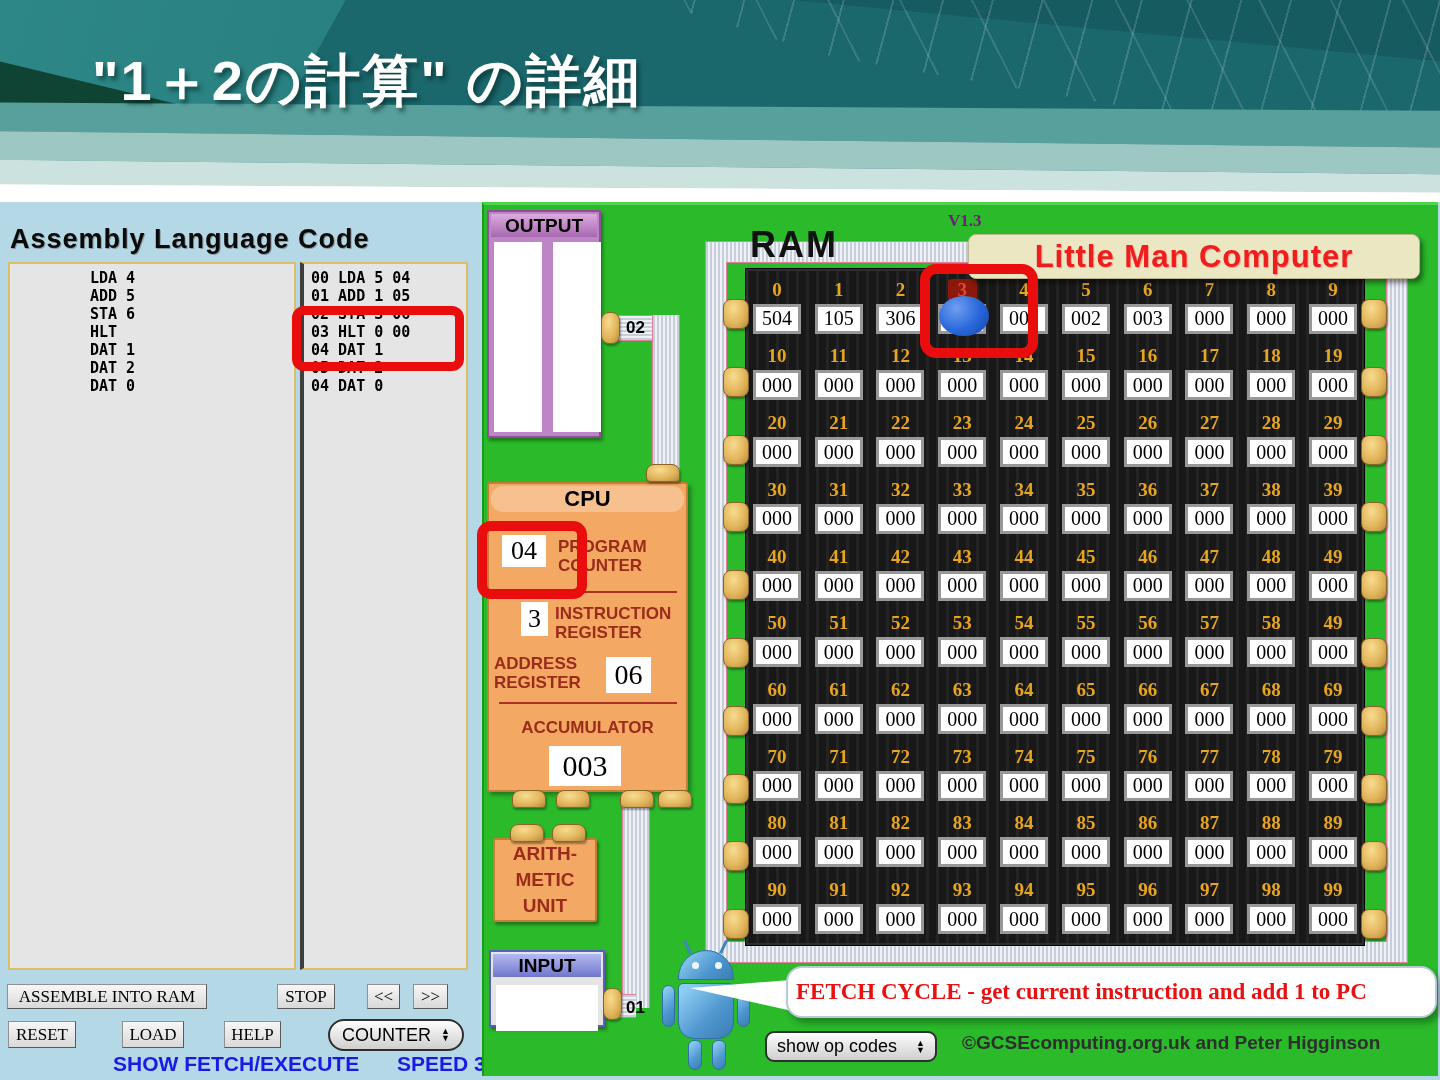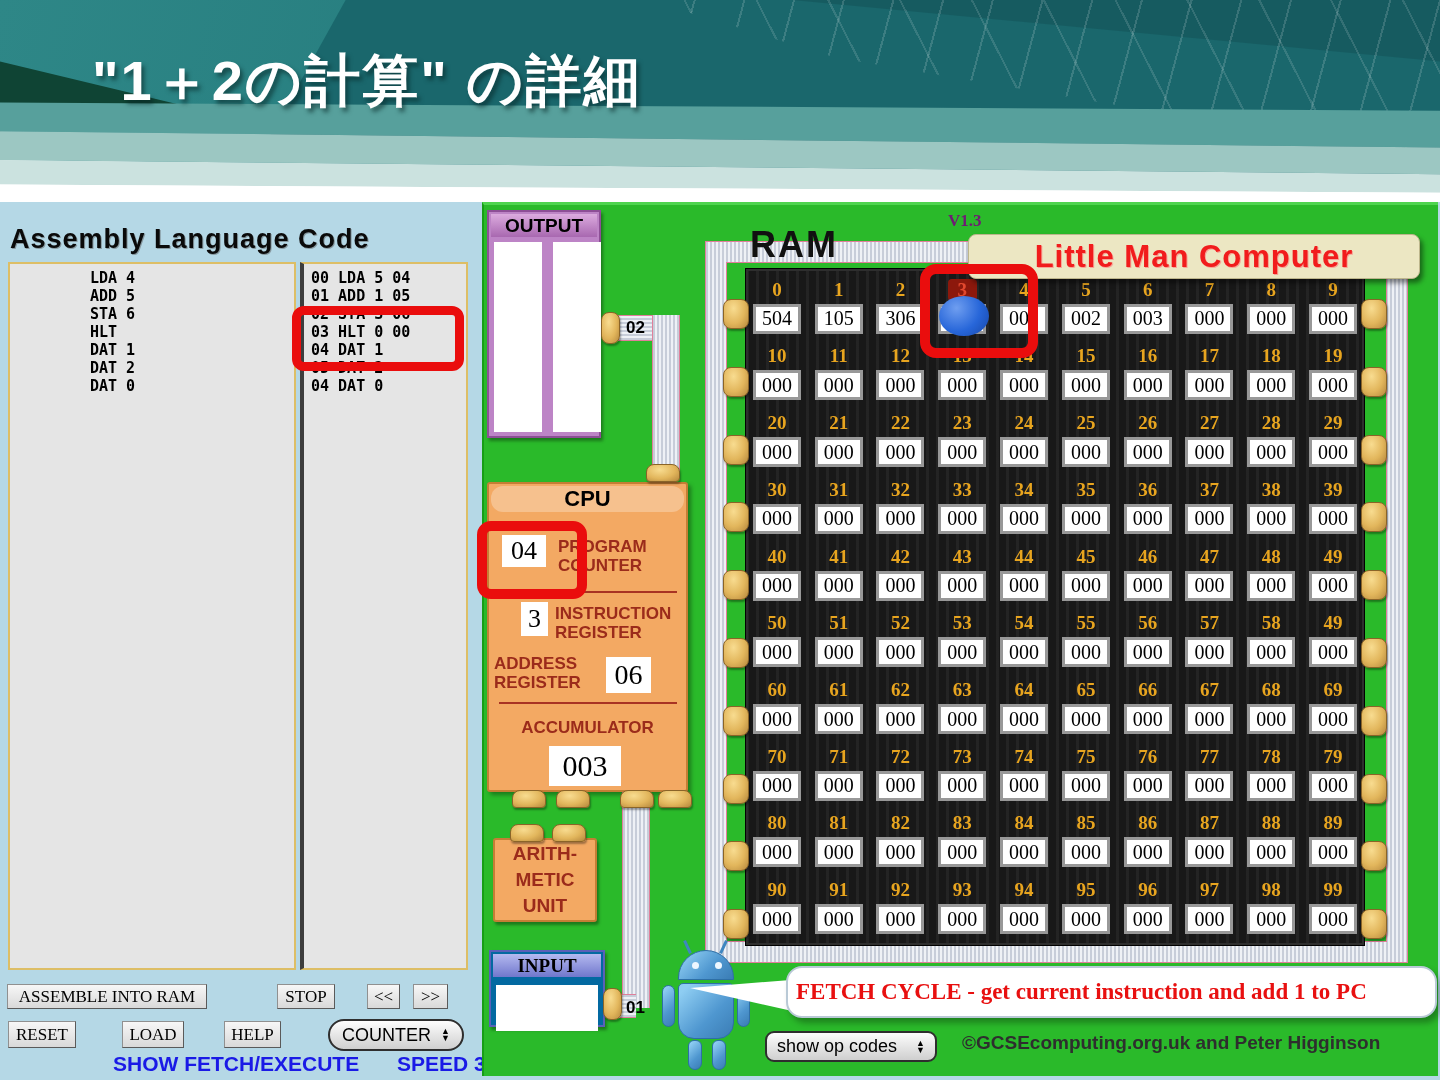--- a/index.html
+++ b/index.html
@@ -71,21 +71,21 @@
   .tab-h { width:32px; height:16px; border-radius:8px 8px 4px 4px; }
   .port-label { position:absolute; font-size:17px; font-weight:bold; color:#000; z-index:3; }
 
   
   .io-frame { position:absolute; box-sizing:border-box; z-index:2; }
   #output-box { left:487px; top:210px; width:114px; height:228px; background:#bd84c6; border:2px solid #8d4f96; box-shadow:2px 3px 3px rgba(0,0,0,.35); }
   .io-header { position:absolute; left:2px; top:2px; right:2px; height:23px; display:flex; align-items:center;
                justify-content:center; font-weight:bold; font-size:19px; color:#000; }
   #output-box .io-header { background:linear-gradient(#dcabdf,#a868b0); }
   .out-col { position:absolute; top:30px; width:48px; height:190px; background:#fff; }
-  #input-box { left:489px; top:950px; width:116px; height:77px; background:#0369a1; border:2px solid #5a60b8; box-shadow:2px 3px 3px rgba(0,0,0,.35);font-family:Liberation Serif, serif; }
+  #input-box { left:489px; top:950px; width:116px; height:77px; background:#e5e5e5; border:2px solid #5a60b8; box-shadow:2px 3px 3px rgba(0,0,0,.35); }
   #input-box .io-header { background:linear-gradient(#b4b9f0,#7077cc); }
   .in-area { position:absolute; left:5px; top:33px; width:102px; height:46px; background:#fff; }
 
   
   .cpu-box { position:absolute; left:487px; top:482px; width:201px; height:310px; background:#f3a963;
              border:2px solid #c47e35; border-radius:3px; box-shadow:3px 3px 4px rgba(0,0,0,.35); z-index:2; box-sizing:border-box; }
   .cpu-title { position:absolute; left:2px; top:2px; right:2px; height:26px; background:rgba(255,255,255,.28);
                display:flex; align-items:center; justify-content:center; font-size:22px; font-weight:bold; color:#000;border-radius:12px; }
   .reg-label { position:absolute; font-size:17px; font-weight:bold; color:#9b2b1b; line-height:19px; }
   .reg-value { position:absolute; background:#fff; color:#000; font-family:"Liberation Serif",serif;

